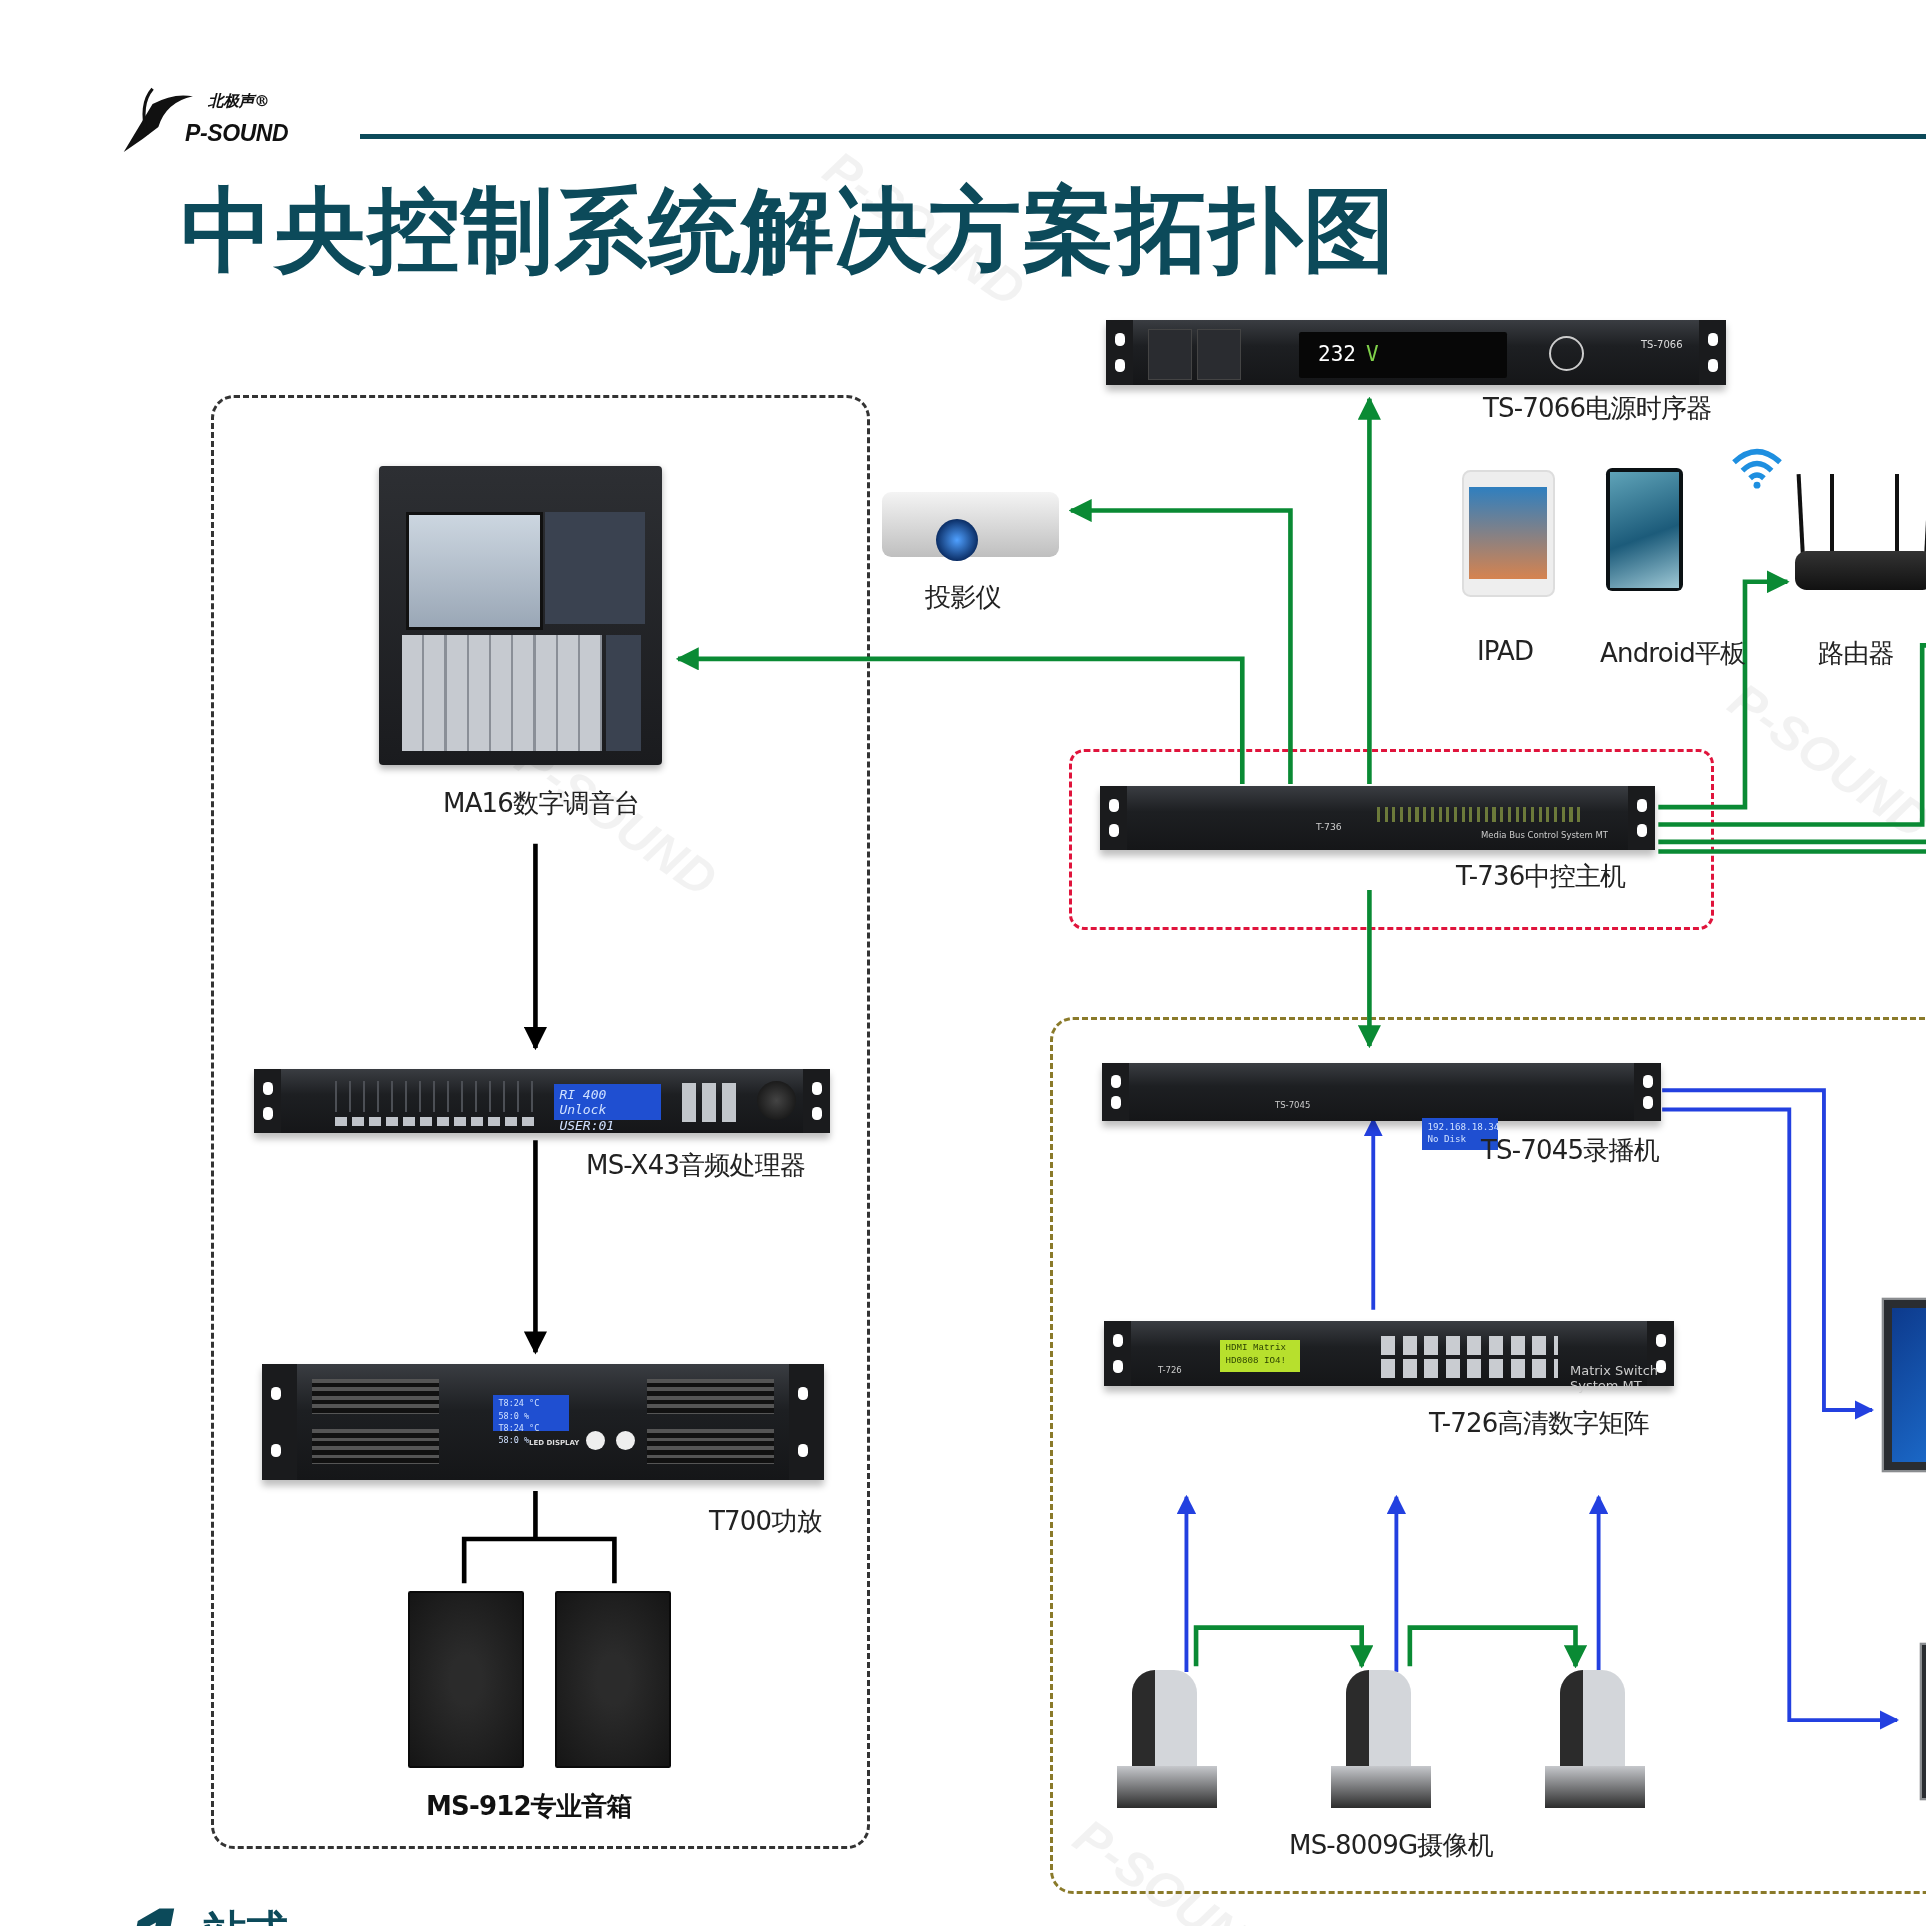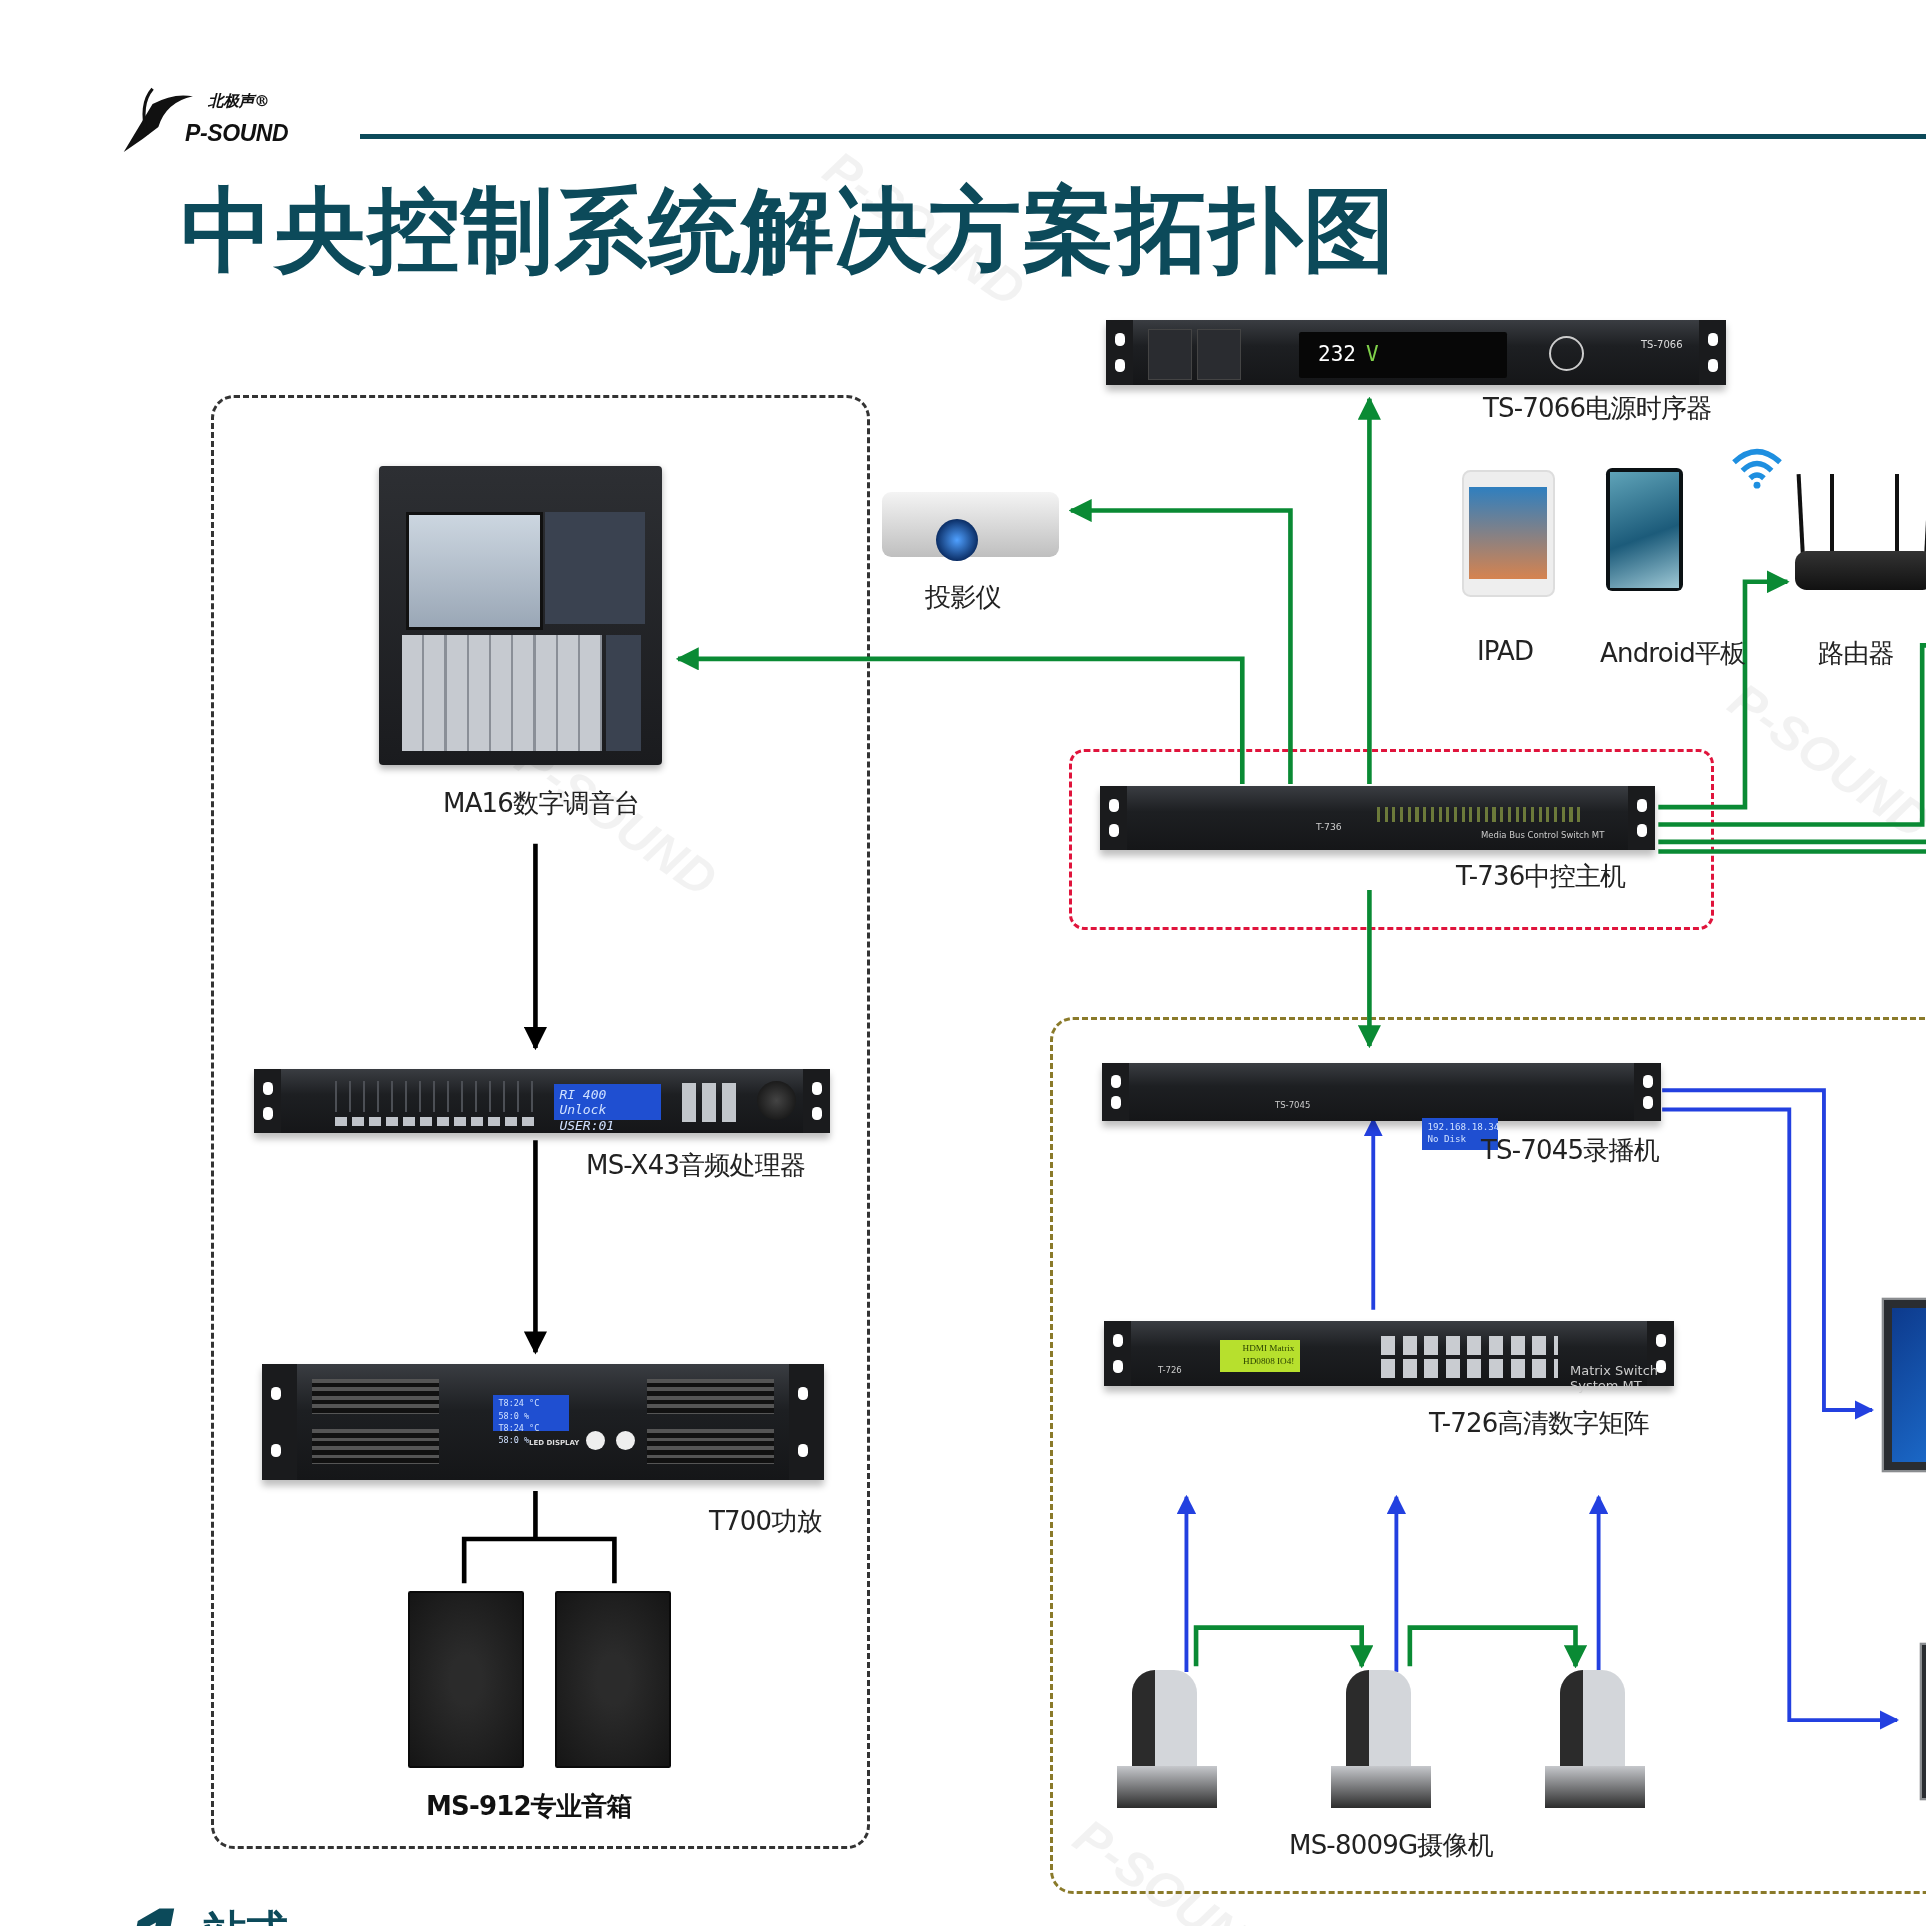--- a/index.html
+++ b/index.html
@@ -11,21 +11,21 @@
   .logo-text-en{font-family:"Liberation Sans",sans-serif;font-style:italic;font-weight:bold;font-size:23px;color:#111;letter-spacing:-0.4px;}
   .title{position:absolute;left:181px;top:169px;font-size:92px;font-weight:bold;color:#0c4a5a;letter-spacing:1.5px;font-family:"DejaVu Sans",sans-serif;text-align:center;}
   .hr-top{position:absolute;height:4.6px;background:#0c4a5a;}
   .box{position:absolute;border-style:dashed;border-width:3.5px;border-radius:23px;}
   .dev{position:absolute;border-radius:3.1px;}
   .rack{background:linear-gradient(#3a3d42,#1d1f22 40%,#151618);box-shadow:0 5.4px 7px rgba(0,0,0,.25);}
   .ear{position:absolute;top:0;bottom:0;width:27px;background:#1a1b1d;}
   .ear::before,.ear::after{content:"";position:absolute;left:8.5px;width:10px;height:13px;border-radius:4.6px;background:#fff;}
   .ear::before{top:20%;} .ear::after{bottom:20%;}
   .lcd-blue{position:absolute;background:#1f4fd1;color:#cfe0ff;font-family:"DejaVu Sans Mono",monospace;font-size:13px;line-height:15.4px;padding:2.3px 5.4px;}
-  .lcd-green{position:absolute;background:#b7e02d;color:#2c4300;font-family:Liberation Serif, serif;font-size:13px;line-height:15.4px;padding:2.3px 5.4px;text-align:right;}
+  .lcd-green{position:absolute;background:#b7e02d;color:#2c4300;font-family:Liberation Mono, monospace;font-size:13px;line-height:15.4px;padding:2.3px 5.4px;}
   .screen{position:absolute;background:linear-gradient(135deg,#0d3a8c,#1d6fd0 45%,#2b8ce8 60%,#0c3a86);border:8.5px solid #2a2d31;box-shadow:0 0 0 2.3px #8a8d90;}
   .watermark{position:absolute;font-family:"Liberation Sans",sans-serif;font-weight:bold;font-style:italic;color:rgba(0,0,0,0.05);font-size:50px;transform:rotate(35deg);}
 </style>
 </head>
 <body>
 
 <div class="watermark" style="left:809px;top:200px;">P-SOUND</div>
 
 <div class="watermark" style="left:1714px;top:732px;">P-SOUND</div>
 <div class="watermark" style="left:501px;top:790px;">P-SOUND</div>
@@ -143,21 +143,21 @@
   <div class="abs" style="left:131px;top:0;width:3.9px;height:92px;background:#111;transform:rotate(3deg);"></div>
   <div class="abs" style="left:0;top:77px;width:139px;height:39px;background:linear-gradient(#333,#111);border-radius:11.6px;"></div>
 </div>
 <div class="lbl" style="left:1818px;top:636px;">路由器</div>
 
 <div class="dev rack" style="left:1100px;top:786px;width:555px;height:64px;">
   <div class="ear" style="left:0;"></div>
     <div class="ear" style="right:0;"></div>
   <div class="abs" style="left:216px;top:35px;color:#ccc;font-size:9.2px;">T-736</div>
   <div class="abs" style="left:277px;top:21px;width:208px;height:15.4px;background:repeating-linear-gradient(90deg,#6c7a3a 0 3.1px,transparent 3.1px 7.7px);"></div>
-  <div class="abs" style="left:381px;top:44px;color:#ccc;font-size:8.5px;">Media Bus Control Switch MT</div>
+  <div class="abs" style="left:381px;top:44px;color:#ccc;font-size:8.5px;">Media Bus Control System MT</div>
 </div>
 <div class="lbl" style="left:1456px;top:859px;">T-736中控主机</div>
 
 <div class="abs" style="left:379px;top:466px;width:283px;height:299px;background:linear-gradient(#2d2f33,#1a1b1e);border-radius:3.9px;box-shadow:0 3.9px 7px rgba(0,0,0,.3);">
   <div class="abs" style="left:27px;top:46px;width:131px;height:112px;background:linear-gradient(#ccd6e0,#9aa7b6);border:3.9px solid #111;"></div>
   <div class="abs" style="left:166px;top:46px;width:100px;height:112px;background:#3a4250;"></div>
   <div class="abs" style="left:23px;top:169px;width:200px;height:116px;background:repeating-linear-gradient(90deg,#c6cad0 0 20px,#8a8f97 20px 22.3px);"></div>
   <div class="abs" style="left:227px;top:169px;width:35px;height:116px;background:#3a4250;"></div>
 </div>
 <div class="lbl" style="left:443px;top:786px;">MA16数字调音台</div>

